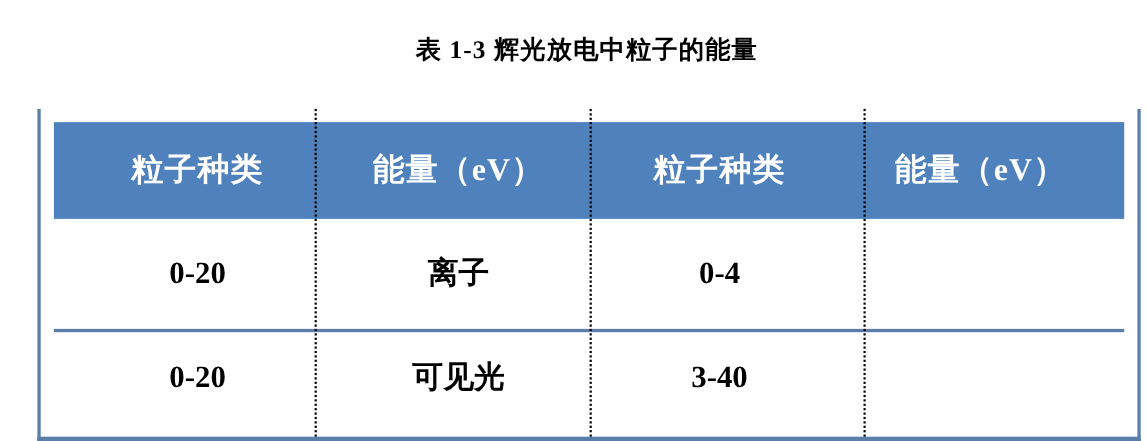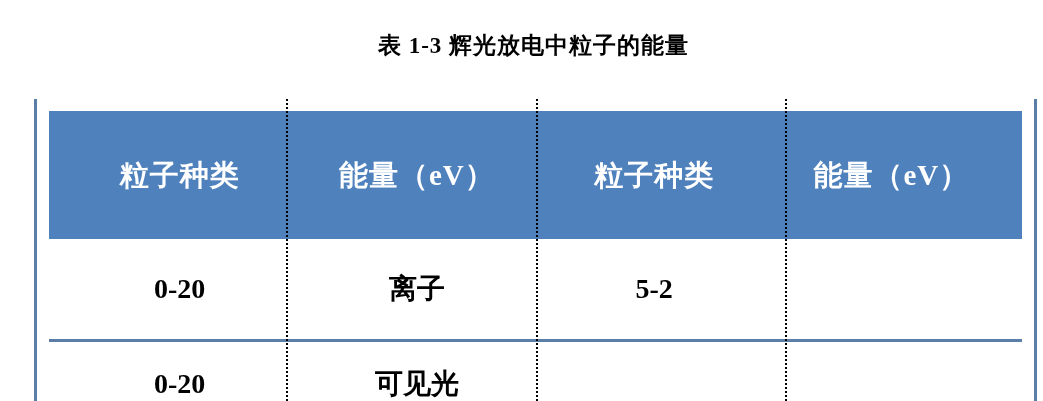--- a/index.html
+++ b/index.html
@@ -35,21 +35,21 @@
     width:1003px;
     border-left:3px solid var(--table-border);
     border-right:3px solid var(--table-border);
     border-bottom:4px solid var(--table-border);
   }
   .row{
     display:grid;
     grid-template-columns:repeat(4,1fr);
   }
   .row.header{
-    height:128px;
+    height:88px;
     background:var(--header-bg);
   }
   .row.body-1{
     height:103px;
     border-bottom:3px solid var(--table-border);
   }
   .row.body-2{
     height:83px;
   }
   .cell{
@@ -92,26 +92,27 @@
     <div class="row header">
       <div class="cell">粒子种类</div>
       <div class="cell">能量（eV）</div>
       <div class="cell">粒子种类</div>
       <div class="cell">能量（eV）</div>
     </div>
 
     <div class="row body-1">
       <div class="cell">0-20</div>
       <div class="cell">离子</div>
-      <div class="cell">5-2</div>
+      <div class="cell">0-4</div>
     </div>
 
     <div class="row body-2">
       <div class="cell">0-20</div>
       <div class="cell">可见光</div>
+      <div class="cell">3-40</div>
     </div>
 
     <div class="divider d1"></div>
     <div class="divider d2"></div>
     <div class="divider d3"></div>
   </div>
 
 </div>
 
 </body></html>

